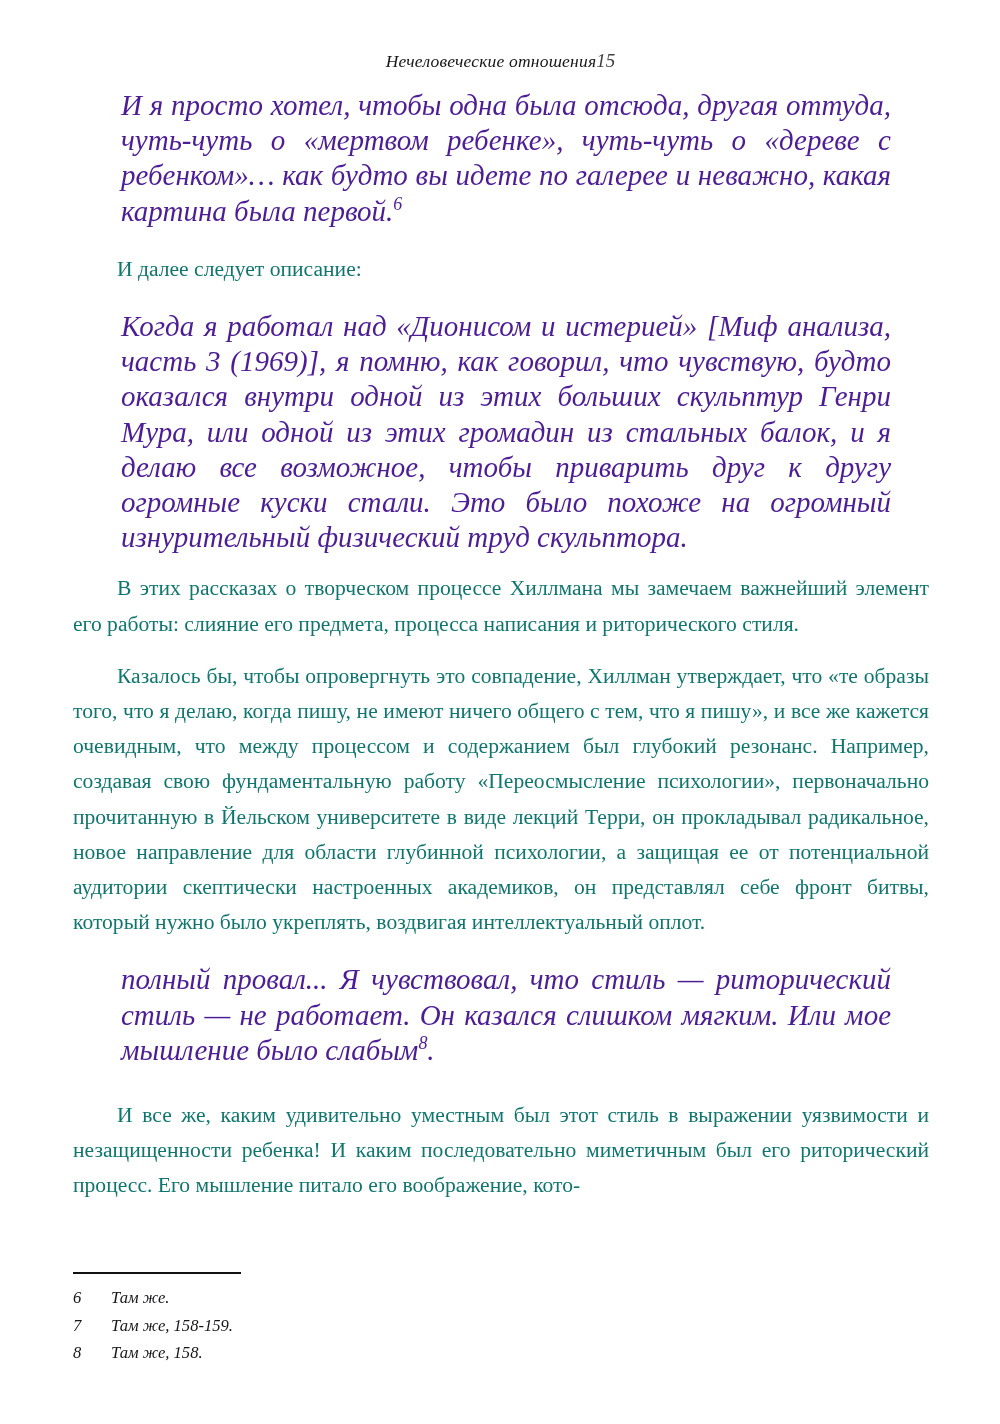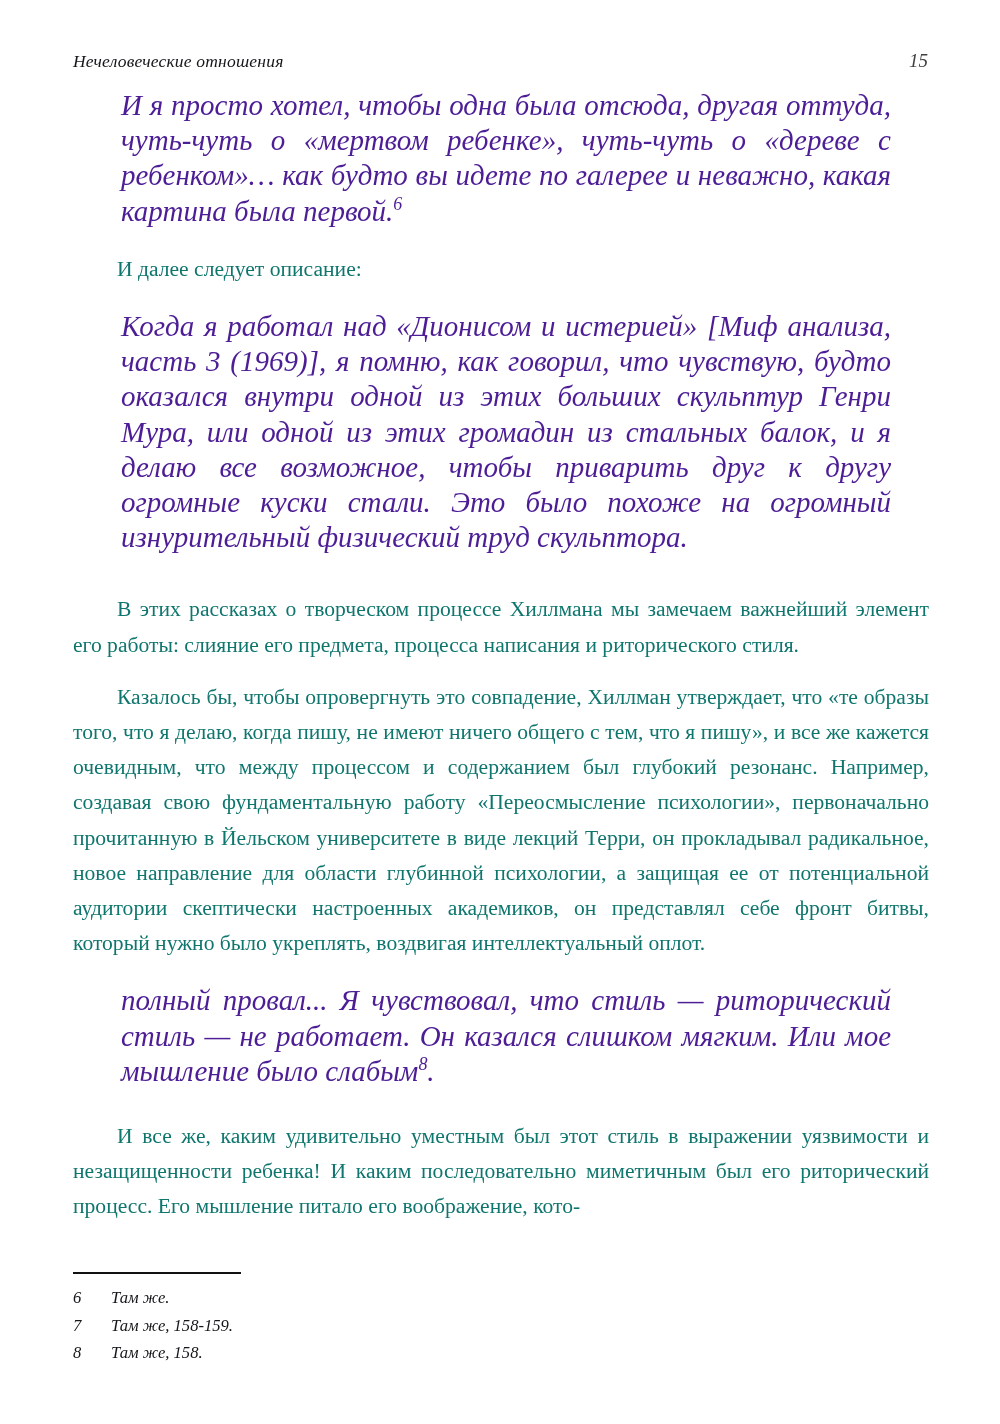--- a/index.html
+++ b/index.html
@@ -26,21 +26,21 @@
 
   
   .runhead {
     position: absolute;
     top: 50px;
     left: 73px;
     width: 855px;
     height: 26px;
     display: flex;
     align-items: baseline;
-    justify-content: space-between;
+    justify-content: center;
   }
   .runhead-title {
     font-style: italic;
     font-size: 17.5px;
     letter-spacing: 0.2px;
     color: #16161a;
     white-space: nowrap;
   }
   .runhead-folio {
     font-style: italic;
@@ -150,21 +150,21 @@
 
   <div class="column">
 
     <p class="quote" style="margin-top:0"><span>И я просто хотел, чтобы одна была отсюда, другая оттуда, чуть-чуть о «мертвом ребенке», чуть-чуть о «дереве с ребенком»… как будто вы идете по галерее и неважно, какая картина была первой.</span><sup>6</sup></p>
 
     <p class="lead-in">И далее следует описание:</p>
 
     <p class="quote">Когда я работал над «Дионисом и истерией» [Миф анализа, часть 3 (1969)], я помню, как говорил, что чувствую, будто оказался внутри одной из этих больших скульптур Генри Мура, или одной из этих громадин из стальных балок, и я делаю все возможное, чтобы приварить друг к другу огромные куски стали. Это было похоже на огромный изнурительный физический труд скульптора.</p>
 
 
-    <p class="body-par" style="margin-top:37px">В этих рассказах о творческом процессе Хиллмана мы замечаем важнейший элемент его работы: слияние его предмета, процесса написания и риторического стиля.</p>
+    <p class="body-par" style="margin-top:16px">В этих рассказах о творческом процессе Хиллмана мы замечаем важнейший элемент его работы: слияние его предмета, процесса написания и риторического стиля.</p>
 
     <p class="body-par">Казалось бы, чтобы опровергнуть это совпадение, Хиллман утверждает, что «те образы того, что я делаю, когда пишу, не имеют ничего общего с тем, что я пишу», и все же кажется очевидным, что между процессом и содержанием был глубокий резонанс. Например, создавая свою фундаментальную работу «Переосмысление психологии», первоначально прочитанную в Йельском университете в виде лекций Терри, он прокладывал радикальное, новое направление для области глубинной психологии, а защищая ее от потенциальной аудитории скептически настроенных академиков, он представлял себе фронт битвы, который нужно было укреплять, воздвигая интеллектуальный оплот.</p>
 
 
     <p class="quote"><span>полный провал... Я чувствовал, что стиль — риторический стиль — не работает. Он казался слишком мягким. Или мое мышление было слабым</span><sup>8</sup><span>.</span></p>
 
     <p class="body-par" style="margin-top:30px">И все же, каким удивительно уместным был этот стиль в выражении уязвимости и незащищенности ребенка! И каким последовательно миметичным был его риторический процесс. Его мышление питало его воображение, кото-</p>
 
   </div>
 

